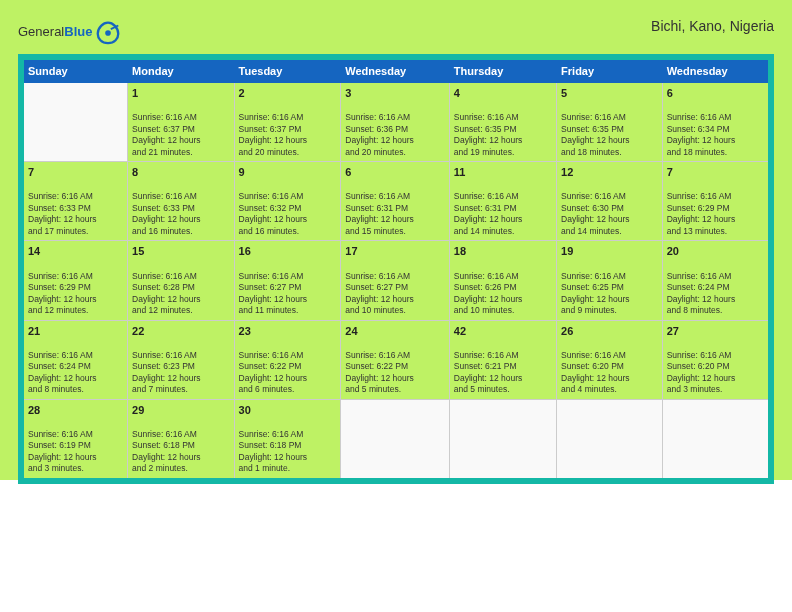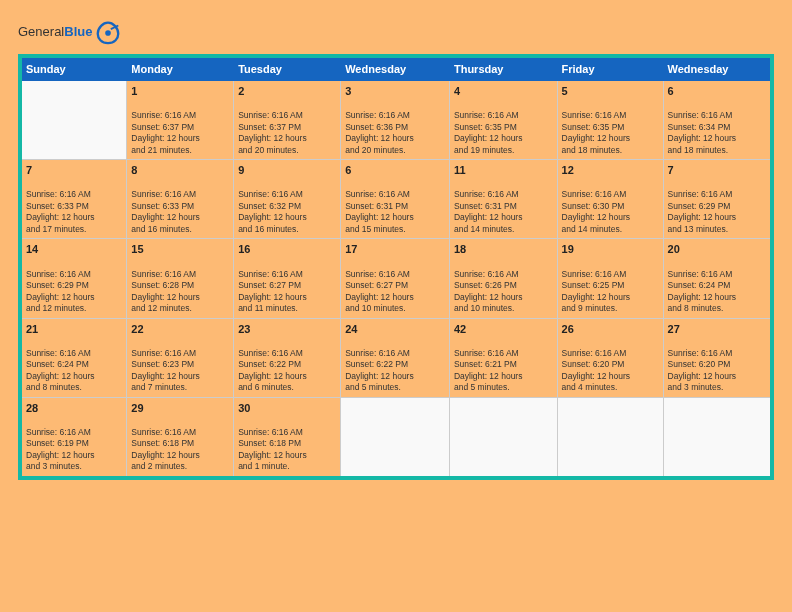--- a/index.html
+++ b/index.html
@@ -5,23 +5,23 @@
     * { margin: 0; padding: 0; box-sizing: border-box; }
     body {
       font-family: Arial, sans-serif;
       background: #fff;
       width: 792px;
       height: 612px;
       overflow: hidden;
     }
     .page {
       width: 792px;
-      height: 612px;
+      height: 480px;
       padding: 18px 18px 10px 18px;
-      background: #fdba74;
+      background: #bef264;
     }
     .header {
       display: flex;
       align-items: flex-start;
       justify-content: space-between;
       margin-bottom: 8px;
     }
     .logo {
       display: flex;
       align-items: center;
@@ -47,21 +47,21 @@
       color: #333;
       line-height: 1.1;
     }
     .location {
       font-size: 14px;
       color: #333;
     }
     .calendar {
       width: 100%;
       border-collapse: collapse;
-      border: 4px solid #14b8a6;
+      border: 6px solid #14b8a6;
     }
     .calendar th {
       background-color: #1565c0;
       color: #fff;
       font-size: 11px;
       font-weight: bold;
       padding: 5px 4px;
       text-align: left;
       border: 1px solid #1565c0;
     }
@@ -104,20 +104,21 @@
           <svg class="logo-icon" viewBox="0 0 30 30">
             <path d="M15 5 C20 5, 26 10, 26 17 C26 22, 22 27, 15 27" stroke="#1565c0" stroke-width="2.5" fill="none"></path>
             <path d="M15 5 C10 5, 4 10, 4 17 C4 22, 8 27, 15 27" stroke="#1565c0" stroke-width="2.5" fill="none"></path>
             <path d="M18 12 L26 8" stroke="#1565c0" stroke-width="2" fill="none"></path>
             <circle cx="15" cy="16" r="3" fill="#1565c0"></circle>
           </svg>
         </div>
       </div>
     </div>
     <div class="title-area">
+      <div class="location">Bichi, Kano, Nigeria</div>
     </div>
   </div>
 
   <table class="calendar">
     <thead>
       <tr>
         <th>Sunday</th>
         <th>Monday</th>
         <th>Tuesday</th>
         <th>Wednesday</th>

